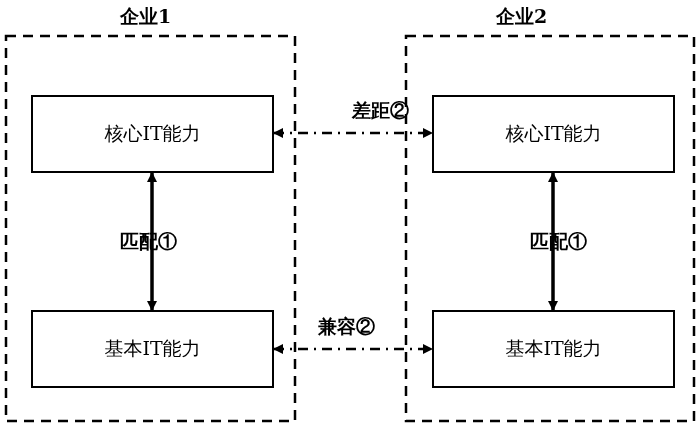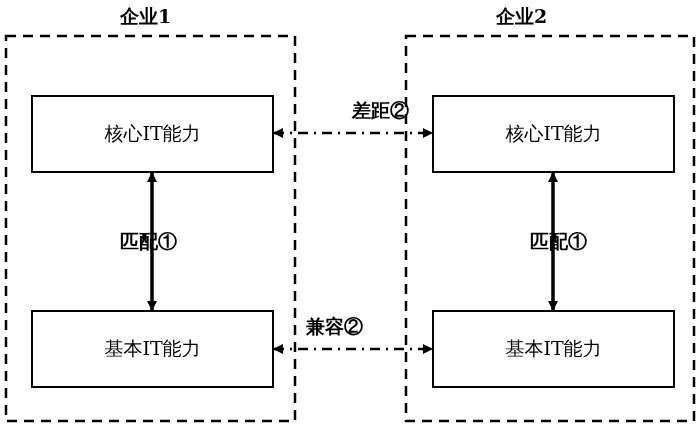--- a/index.html
+++ b/index.html
@@ -45,13 +45,13 @@
 
 <div class="box-label" style="left:32px; top:96px; width:241px; height:76px;">核心IT能力</div>
 <div class="box-label" style="left:32px; top:311px; width:241px; height:76px;">基本IT能力</div>
 <div class="box-label" style="left:433px; top:96px; width:241px; height:76px;">核心IT能力</div>
 <div class="box-label" style="left:433px; top:311px; width:241px; height:76px;">基本IT能力</div>
 
 <div class="label" style="left:120px; top:232px; background:transparent;">匹配①</div>
 <div class="label" style="left:530px; top:232px;">匹配①</div>
 
 <div class="label" style="left:315px; top:101px;margin-left:37px;">差距②</div>
-<div class="label" style="left:306px; top:317px;">兼容②</div>
+<div class="label" style="left:318px; top:317px;">兼容②</div>
 
 </body></html>

